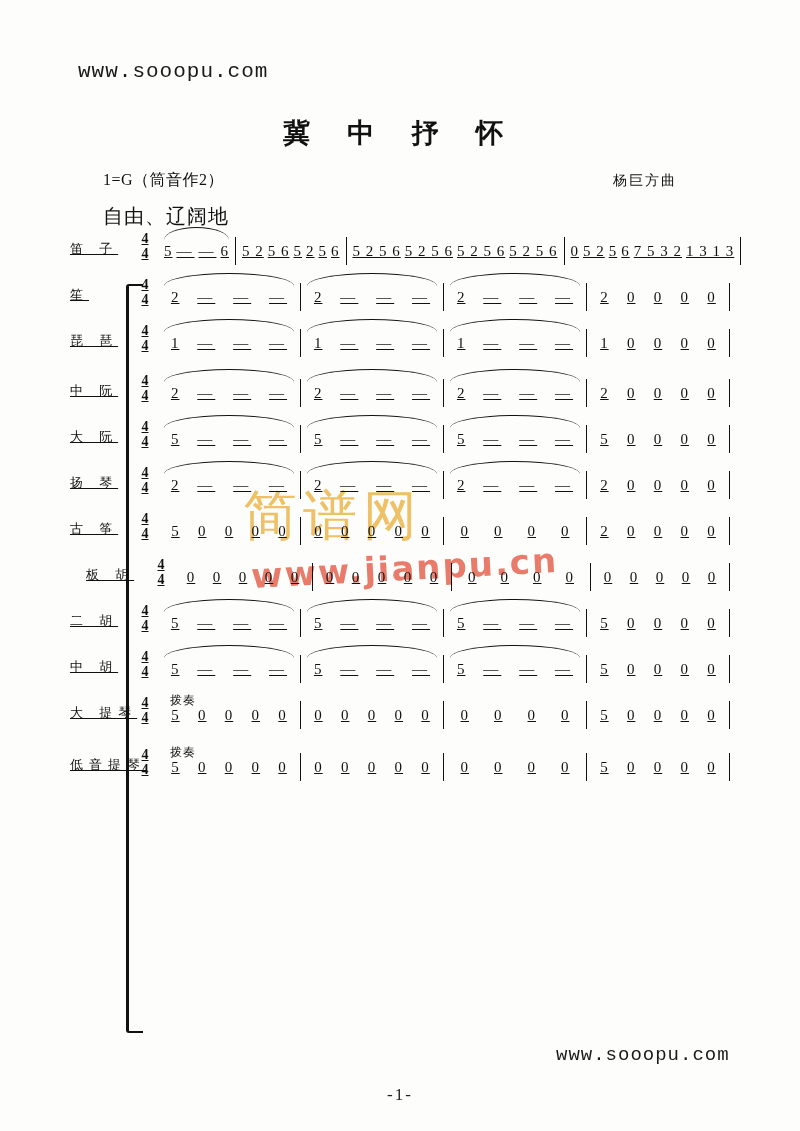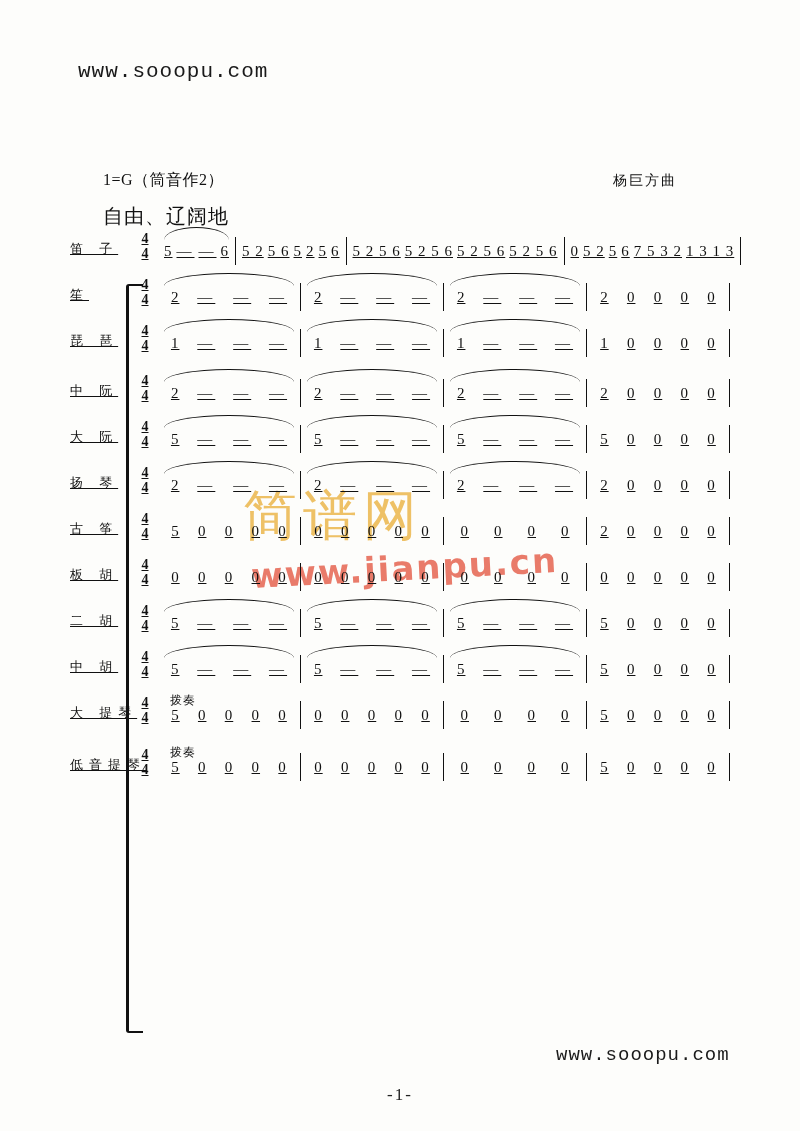--- a/index.html
+++ b/index.html
@@ -148,20 +148,21 @@
   }
   .row-wrap{position:relative;}
 </style>
 </head>
 <body>
 
 <div class="page">
 
   <div class="url-top">www.sooopu.com</div>
 
+  <div class="title">冀 中 抒 怀</div>
 
   <div class="key-sig">1=G（筒音作2）</div>
   <div class="composer">杨巨方曲</div>
   <div class="tempo">自由、辽阔地</div>
 
   <div class="watermark">
     <div class="wm-cn">简谱网</div>
     <div class="wm-en">www.jianpu.cn</div>
   </div>
 
@@ -434,21 +435,21 @@
             <div class="measure" style="flex: 1 1 25%;">
               <span class="note">2</span>
               <span class="note">0</span>
               <span class="note">0</span>
               <span class="note">0</span>
               <span class="note">0</span>
             </div>
           </div>
         </div>
       </div>
-      <div class="row-wrap" style="height: 46px;">
+      <div class="row-wrap" style="height: 46px; margin-left: 16px;">
         <div class="staff">
           <div class="inst">板    胡</div>
           <div class="meter">
             <span class="num">4</span>
             <span class="den">4</span>
           </div>
           <div class="bars">
             <div class="measure" style="flex: 1 1 25%;">
               <span class="note">0</span>
               <span class="note">0</span>

